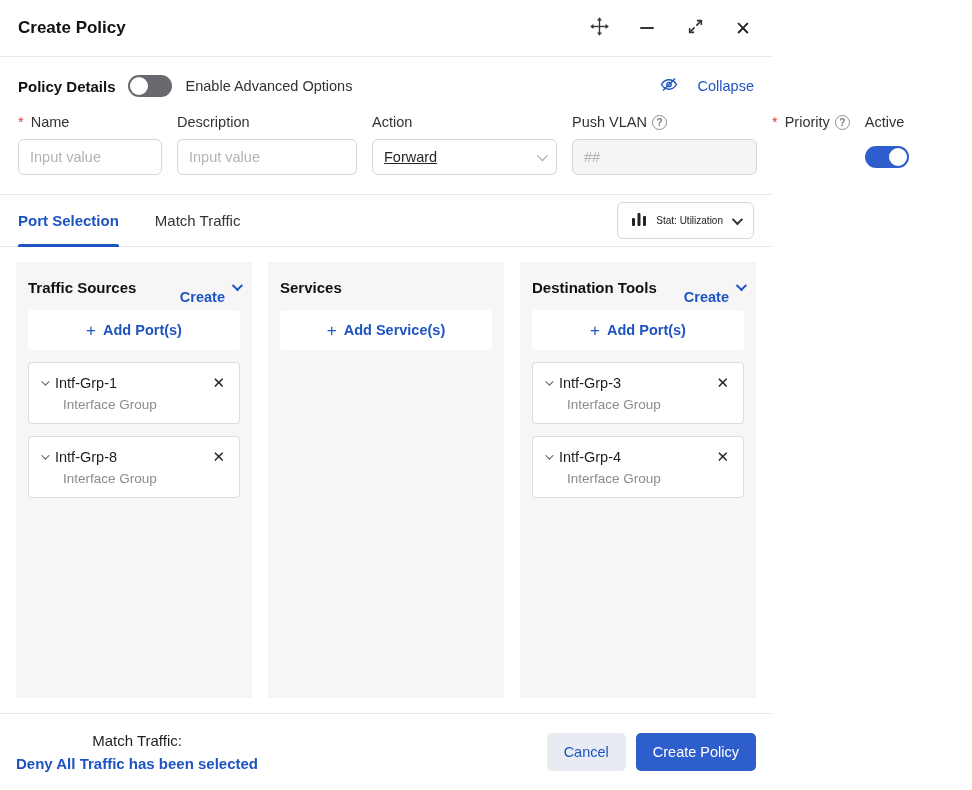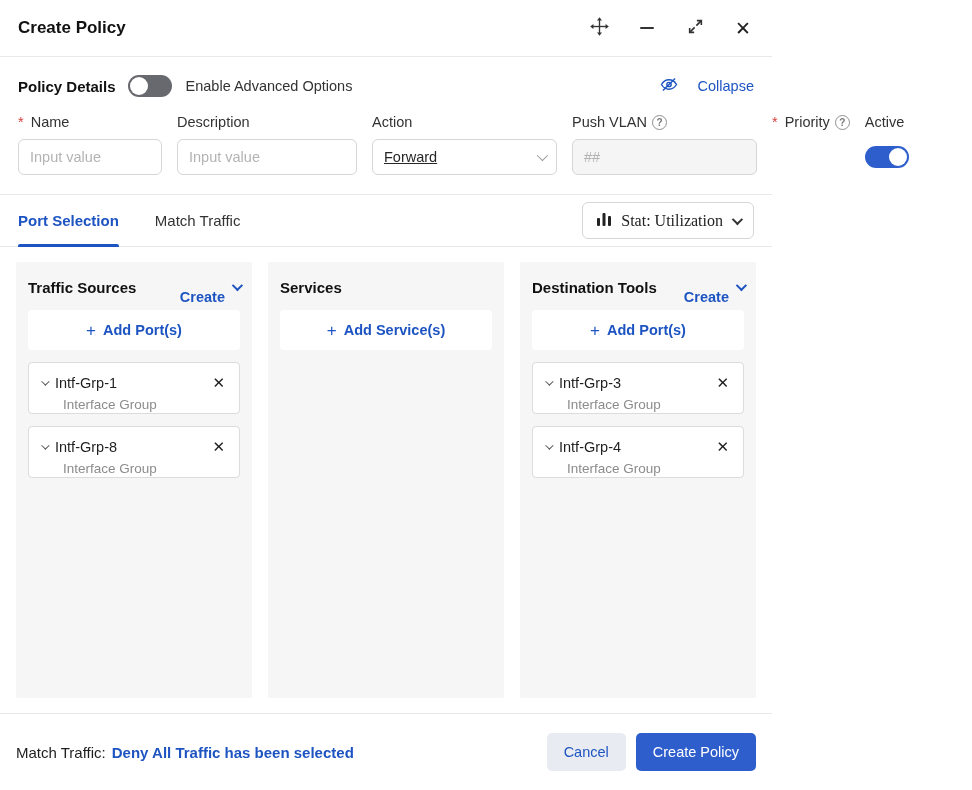--- a/index.html
+++ b/index.html
@@ -62,49 +62,49 @@
     border-bottom:1px solid #e8e8e8; }
   .tabs { display:flex; gap:36px; height:100%; }
   .tab { display:flex; align-items:center; font-size:15px; cursor:pointer; position:relative;
     color:#333; background:none; border:none; font-family:"Liberation Sans", sans-serif; }
   .tab.active { color:var(--accent); font-weight:600; }
   .tab.active::after { content:""; position:absolute; left:0; right:0; bottom:-1px;
     height:3px; background:var(--accent); border-radius:2px 2px 0 0; }
   .stat-btn { margin-left:auto; display:flex; align-items:center; gap:9px;
     border:1px solid #d6d6d6; border-radius:6px; background:#fff; padding:0 13px;
     height:37px; cursor:pointer; font-family:"Liberation Sans", sans-serif; }
-  .stat-text { font-size:16px; color:#222;font-family:Liberation Serif, serif; }
+  .stat-text { font-size:10px; color:#222; }
 
   
   .main { flex:1 1 auto; padding:15px 16px; display:flex; gap:16px; overflow:hidden; }
   .col { flex:1 1 0; background:#f6f6f6; border-radius:2px; padding:12px;
     display:flex; flex-direction:column; overflow-y:auto; }
   .col-hdr { display:flex; align-items:center; height:26px; margin-bottom:10px; }
   .col-title { font-size:15px; font-weight:700; color:#111; }
   .create-link { margin-left:auto; display:flex; align-items:center; gap:7px;
     background:none; border:none; cursor:pointer; }
   .create-text { font-size:14.5px; font-weight:600; color:var(--accent);margin-top:20px; }
   .add-btn { height:40px; background:#fff; border:none; border-radius:4px; cursor:pointer;
     display:flex; align-items:center; justify-content:center; gap:7px; width:100%;
     font-family:"Liberation Sans", sans-serif; }
   .add-plus { color:var(--accent); font-size:17px; font-weight:400; line-height:1; }
   .add-text { color:var(--accent); font-size:14.5px; font-weight:600; }
 
   .item-card { background:#fff; border:1px solid #dcdcdc; border-radius:4px;
-    padding:10px 12px 1px 12px; margin-top:12px; }
+    padding:10px 12px 11px 12px; margin-top:12px; }
   .item-top { display:flex; align-items:center; gap:8px; }
   .item-name { font-size:14.5px; color:#1f1f1f; }
   .item-x { margin-left:auto; background:none; border:none; cursor:pointer;
     font-size:15px; color:#222; line-height:1; padding:2px; }
   .item-sub { font-size:13.5px; color:#8c8c8c; margin:5px 0 0 22px; }
 
   
   .ftr { flex:0 0 77px; border-top:1px solid #e8e8e8; display:flex; align-items:center;
     padding:0 16px; gap:10px; }
-  .match-wrap { display:flex; align-items:center; gap:6px; }
+  .match-wrap { display:flex; align-items:center; gap:6px;flex-direction:column; }
   .match-prefix { font-size:15px; color:#1f1f1f; font-weight:500; }
   .match-link { font-size:15px; font-weight:700; color:var(--accent); cursor:pointer; }
   .ftr-btns { margin-left:auto; display:flex; gap:10px; }
   .btn { height:38px; border-radius:5px; border:none; cursor:pointer; padding:0 17px;
     font-size:14.5px; font-family:"Liberation Sans", sans-serif; font-weight:500; }
   .btn-cancel { background:#e8ecf2; color:var(--accent); }
   .btn-primary { background:var(--primary-btn); color:#fff; }
 </style>
 </head>
 <body>

